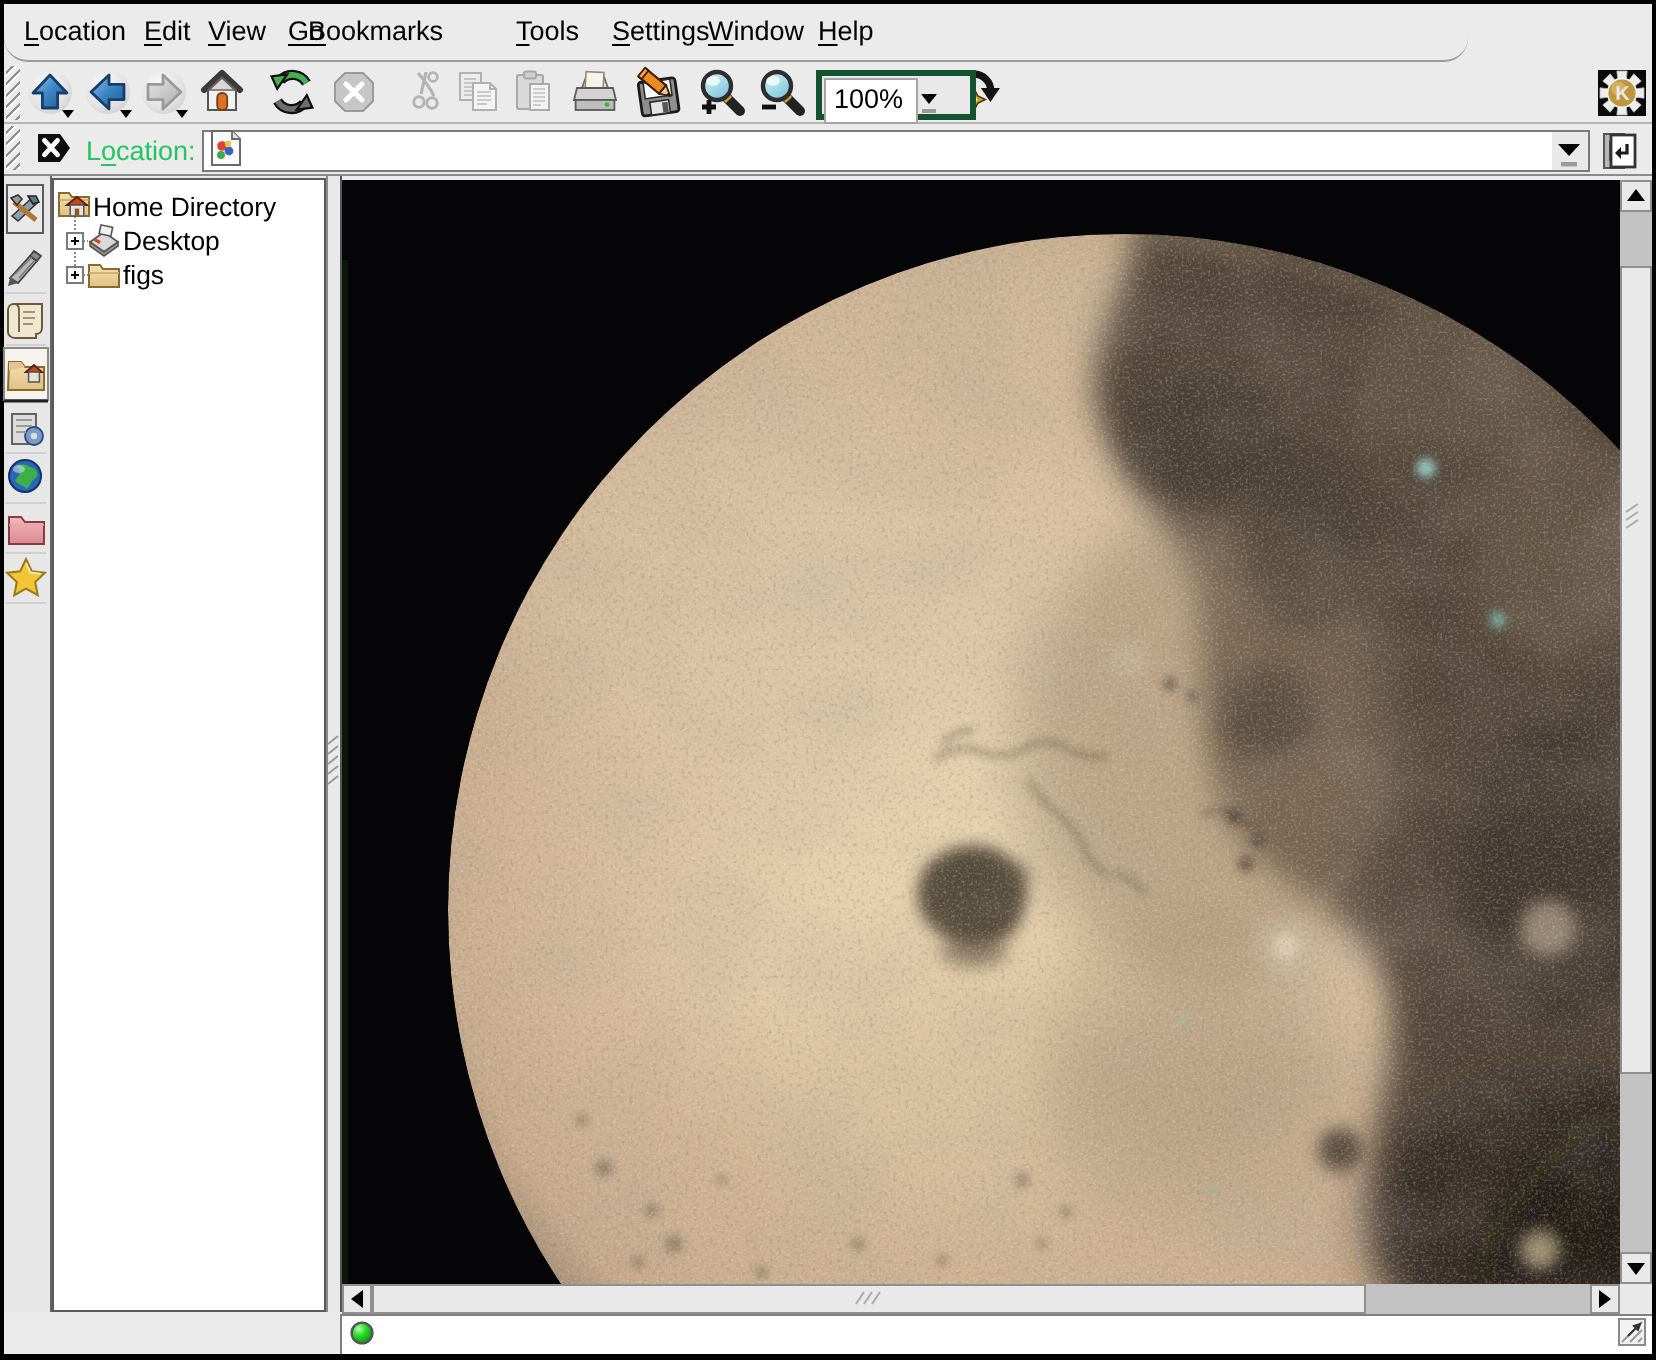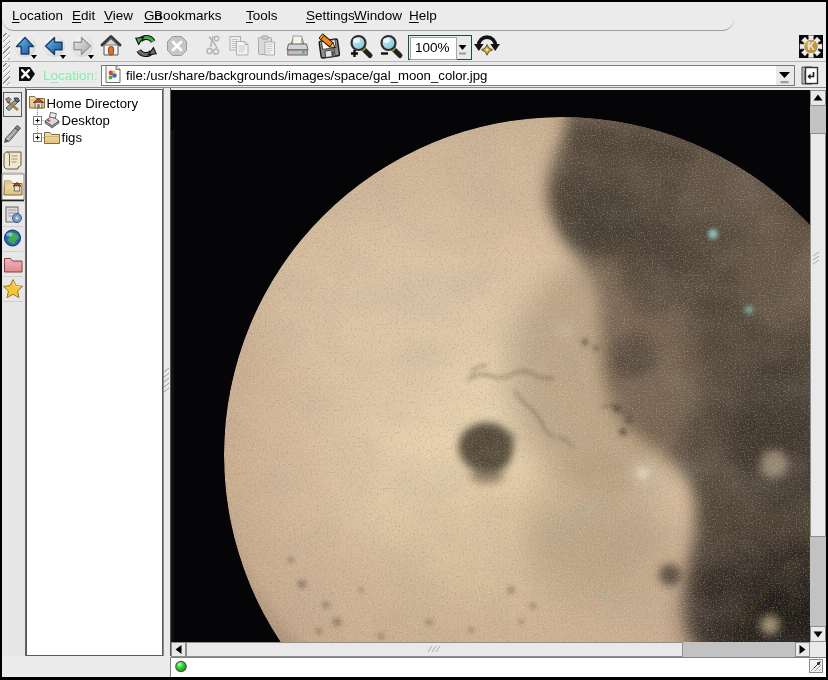--- a/index.html
+++ b/index.html
@@ -28,37 +28,37 @@
   #vsb{position:absolute;left:810px;top:90px;width:16px;height:552px;background:#c2c2c2;}
   #vthumb{position:absolute;left:810px;top:133px;width:16px;height:404px;background:#e9e9e9;border:1px solid #8f8f8f;box-sizing:border-box;}
   #hsb{position:absolute;left:171px;top:642px;width:639px;height:15px;background:#c2c2c2;}
   #hthumb{position:absolute;left:186px;top:642px;width:497px;height:15px;background:#e9e9e9;border:1px solid #8f8f8f;box-sizing:border-box;}
   #corner{position:absolute;left:810px;top:642px;width:16px;height:15px;background:#e9e9e9;}
   
   #status{position:absolute;left:2px;top:657px;width:824px;height:20px;background:#ebebeb;}
   #statusfield{position:absolute;left:170px;top:657px;width:656px;height:20px;background:#fff;
        border-top:1px solid #808080;border-left:1px solid #808080;box-sizing:border-box;}
   
-  #loclabel{position:absolute;left:43px;top:68px;font-size:13.5px;color:#86efac;}
+  #loclabel{position:absolute;left:43px;top:68px;font-size:13.5px;color:#22c55e;}
   #combo{position:absolute;left:101px;top:65px;width:694px;height:21px;background:#fff;
          border:1px solid #7a7a7a;box-sizing:border-box;}
   #combotext{position:absolute;left:24px;top:2px;font-size:13.2px;color:#000;white-space:pre;}
   #comboarrow{position:absolute;right:0px;top:0px;width:18px;height:19px;background:#e9e9e9;}
   u{text-decoration:underline;text-underline-offset:2px;}
 </style>
 </head>
 <body>
 <div id="frame"></div>
 <div id="menubar">
     <span style="left:10px"><u>L</u>ocation</span>
     <span style="left:70px"><u>E</u>dit</span>
     <span style="left:102px"><u>V</u>iew</span>
     <span style="left:142px"><u>G</u>o</span>
     <span style="left:152px"><u>B</u>ookmarks</span>
-    <span style="left:244px"><u>T</u>ools</span>
+    <span style="left:256px"><u>T</u>ools</span>
     <span style="left:304px"><u>S</u>ettings</span>
     <span style="left:352px"><u>W</u>indow</span>
     <span style="left:407px"><u>H</u>elp</span>
 </div>
 <div id="toolbar">
     <div class="handle" style="top:2px;height:27px;"></div>
 </div>
 <div id="tbicons" style="position:absolute;left:0;top:31px;width:828px;height:30px;">
 <svg width="828" height="30" viewBox="0 0 828 30">
 <defs>
@@ -211,34 +211,33 @@
    <path d="M-2.6,-11 h5.2 l-0.6,5 h-4 Z" transform="rotate(315)"></path>
   </g>
   <circle cx="0" cy="0" r="7.6" fill="#f2f2f2"></circle>
   <circle cx="0" cy="0" r="6.8" fill="#bf963c"></circle>
   <circle cx="-1.8" cy="-2.2" r="3.6" fill="#d9b468" opacity="0.85"></circle>
   <text x="0.2" y="3.6" text-anchor="middle" font-family="Liberation Sans" font-size="10" font-weight="bold" fill="#e8e8e8">K</text>
  </g>
 </g>
 </svg>
 </div>
-<div id="zoomcombo" style="position:absolute;left:408px;top:35px;width:64px;height:25px;border:1px solid #14532d;background:#e9e9e9;box-sizing:border-box;">
+<div id="zoomcombo" style="position:absolute;left:408px;top:35px;width:80px;height:25px;border:3px solid #14532d;background:#e9e9e9;box-sizing:border-box;">
   <div style="position:absolute;left:1px;top:1px;width:45px;height:21px;background:#fff;border:1px solid #a5a5a5;"></div>
   <span style="position:absolute;left:6px;top:4px;font-size:13.5px;">100%</span>
   <svg width="16" height="23" style="position:absolute;left:46px;top:0px;">
     <path d="M3.5,9 l8,0 l-4,5 z" fill="#000"></path>
     <rect x="4" y="16.5" width="7" height="2" fill="#9a9a9a"></rect>
   </svg>
 </div>
 <div id="locbar">
     <div class="handle" style="top:1px;height:22px;"></div>
 </div>
 <span id="loclabel">L<u>o</u>cation:</span>
 <div id="combo">
-      <span id="combotext">file:/usr/share/backgrounds/images/space/gal_moon_color.jpg</span>
       <div id="comboarrow"></div>
 </div>
 <div id="locicons" style="position:absolute;left:0;top:62px;width:828px;height:25px;">
 <svg width="828" height="25" viewBox="0 0 828 25">
 
  <g transform="translate(19,5)">
   <path d="M0,0 h11 l5,7 l-5,7 h-11 Z" fill="#0d0d0d"></path>
   <path d="M3.2,3.2 L9.8,10.4 M9.8,3.2 L3.2,10.4" stroke="#fff" stroke-width="2.4" stroke-linecap="round"></path>
  </g>
 

